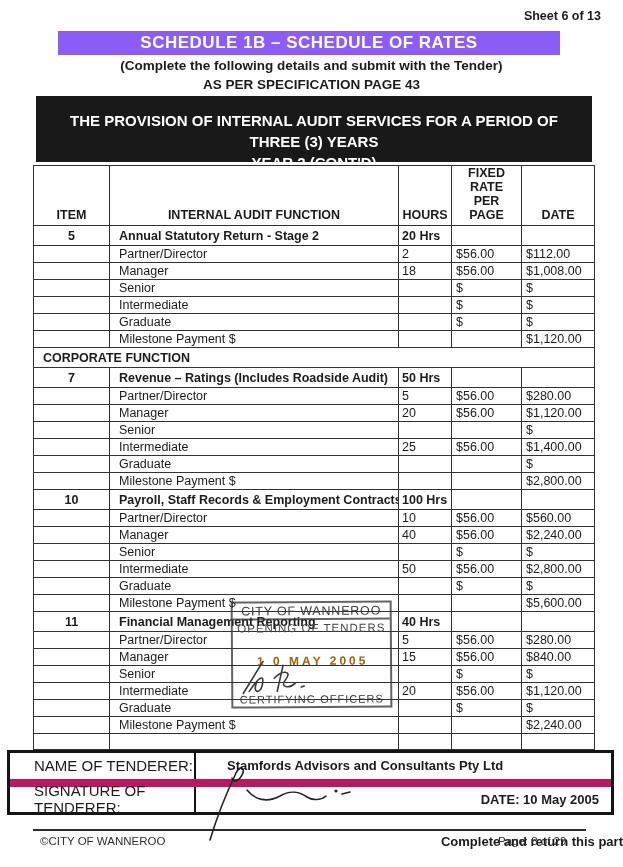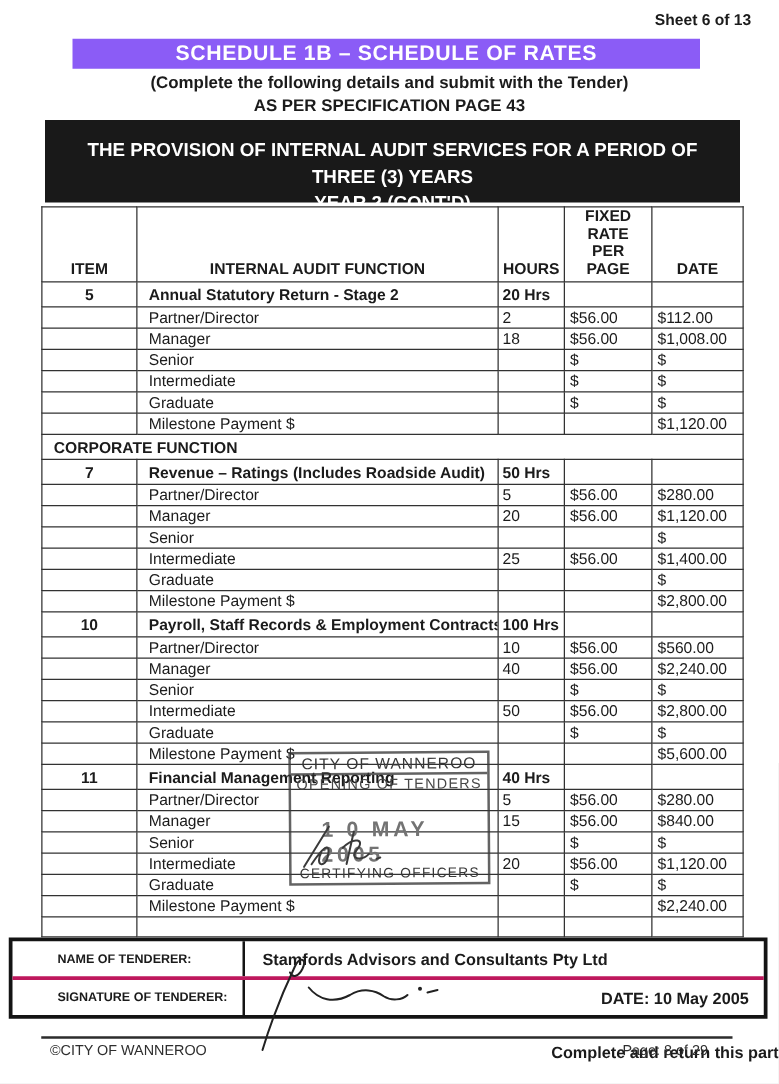--- a/index.html
+++ b/index.html
@@ -46,38 +46,38 @@
   
   .stamp{
     position:absolute;left:231px;top:601px;width:161px;height:107px;
     border:2px solid rgba(55,55,55,.78);box-sizing:border-box;transform:rotate(-.4deg);
   }
   .stamp-line1{
     font-size:12.5px;letter-spacing:.8px;color:#383838;text-align:center;
     padding-top:1px;border-bottom:2px solid rgba(55,55,55,.78);
   }
   .stamp-line2{font-size:11.5px;letter-spacing:1px;color:#474747;text-align:center;padding-top:2px;}
-  .stamp-date{position:absolute;left:24px;top:51px;font-size:17px;color:#737373;letter-spacing:3px;font-weight:bold;}
+  .stamp-date{position:absolute;left:24px;top:51px;font-size:12px;color:#a16207;letter-spacing:3px;font-weight:bold;}
   .stamp-sig{position:absolute;left:4px;top:44px;}
   .stamp-line3{
     position:absolute;left:0;right:0;bottom:1px;text-align:center;
     font-size:11px;letter-spacing:1px;color:#383838;
   }
   
   .tenderer{
     position:absolute;left:7px;top:750px;width:607px;height:65px;border:3px solid #141414;
     box-sizing:border-box;display:flex;flex-direction:column;background:#fff;
   }
   .tenderer-row{display:flex;flex:1;min-height:0;}
-  .tenderer-row.second{border-top:3px solid #be185d;}
+  .tenderer-row.second{border-top:8px solid #be185d;}
   .tenderer-label{
     width:186px;flex:0 0 186px;border-right:2px solid #141414;display:flex;align-items:center;
-    padding-left:36px;font-weight:bold;font-size:10px;box-sizing:border-box;
-  }
-  .tenderer-value{flex:1;display:flex;align-items:center;padding-left:14px;font-weight:bold;font-size:13px;}
+    padding-left:24px;font-weight:normal;font-size:15px;box-sizing:border-box;
+  }
+  .tenderer-value{flex:1;display:flex;align-items:center;padding-left:31px;font-weight:bold;font-size:13px;}
   .tenderer-value.date{justify-content:flex-end;padding-right:12px;text-align:right;}
   .sig-overlay{position:absolute;left:195px;top:758px;z-index:6;pointer-events:none;}
   
   .footer-line{position:absolute;left:33px;top:829px;width:553px;border-top:2px solid #2c2c2c;}
   .footer-copyright{position:absolute;left:40px;top:835px;font-size:11.5px;color:#2e2e2e;}
   .footer-note{position:absolute;left:0;top:834px;width:623px;text-align:right;font-weight:bold;font-size:13px;}
   .footer-page{position:absolute;left:498px;top:835px;font-size:11.5px;color:#2e2e2e;}
 </style>
 </head>
 <body>

